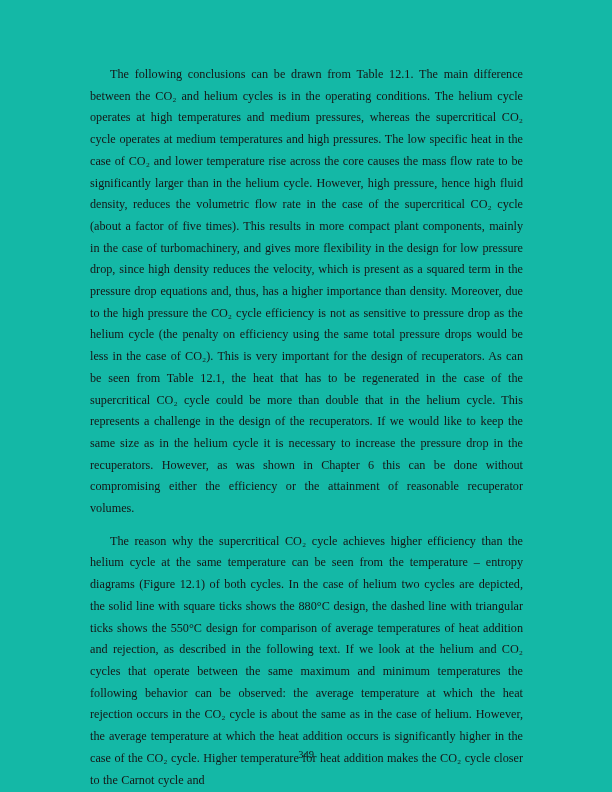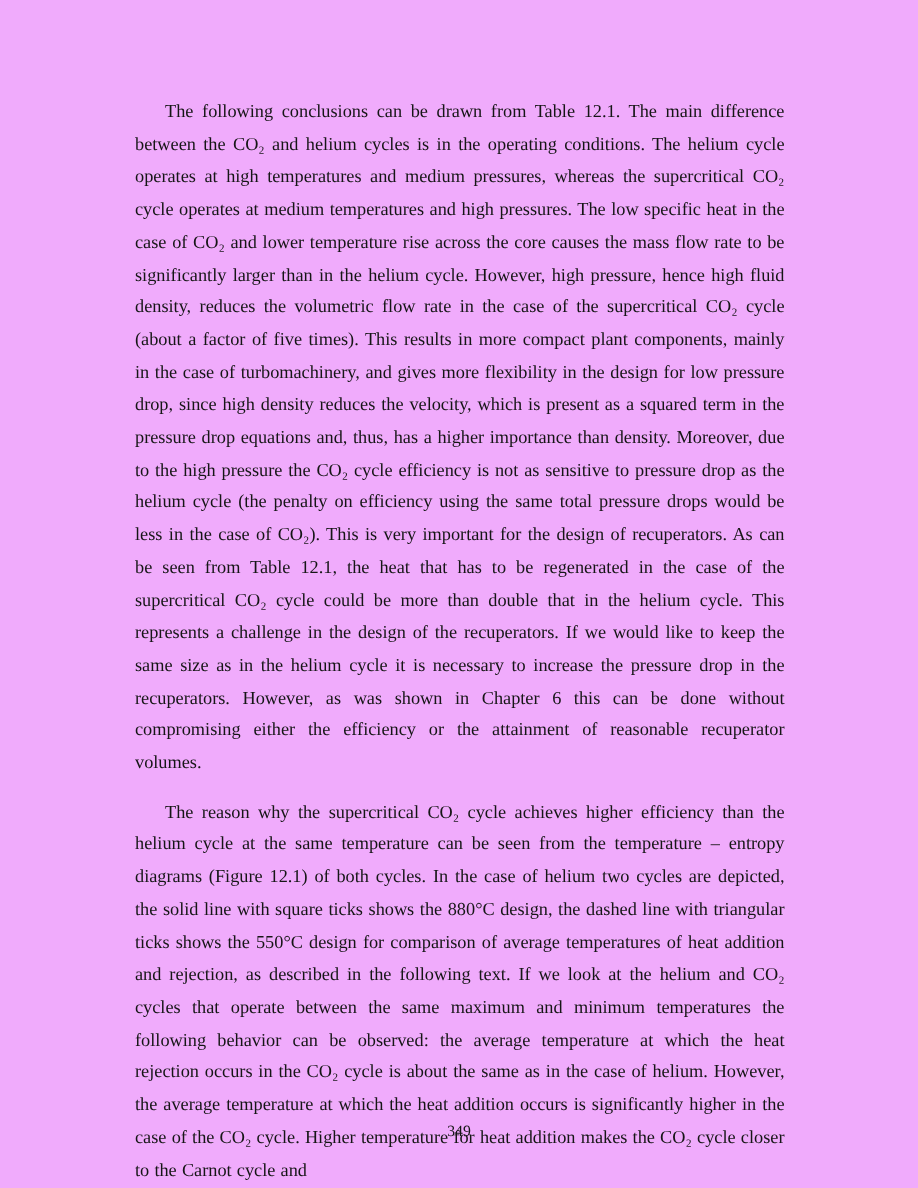--- a/index.html
+++ b/index.html
@@ -4,21 +4,21 @@
   <style>
     html, body {
       margin: 0;
       padding: 0;
       background: #e8e8e8;
     }
     .page {
       width: 612px;
       height: 792px;
       margin: 0 auto;
-      background: #f0abfc;
+      background: #14b8a6;
       position: relative;
       box-sizing: border-box;
       padding: 64px 89px 0 90px;
       font-family: "Liberation Serif", "DejaVu Serif", serif;
       color: #161616;
       overflow: hidden;
     }
     .para {
       font-size: 12.2px;
       line-height: 21.7px;

